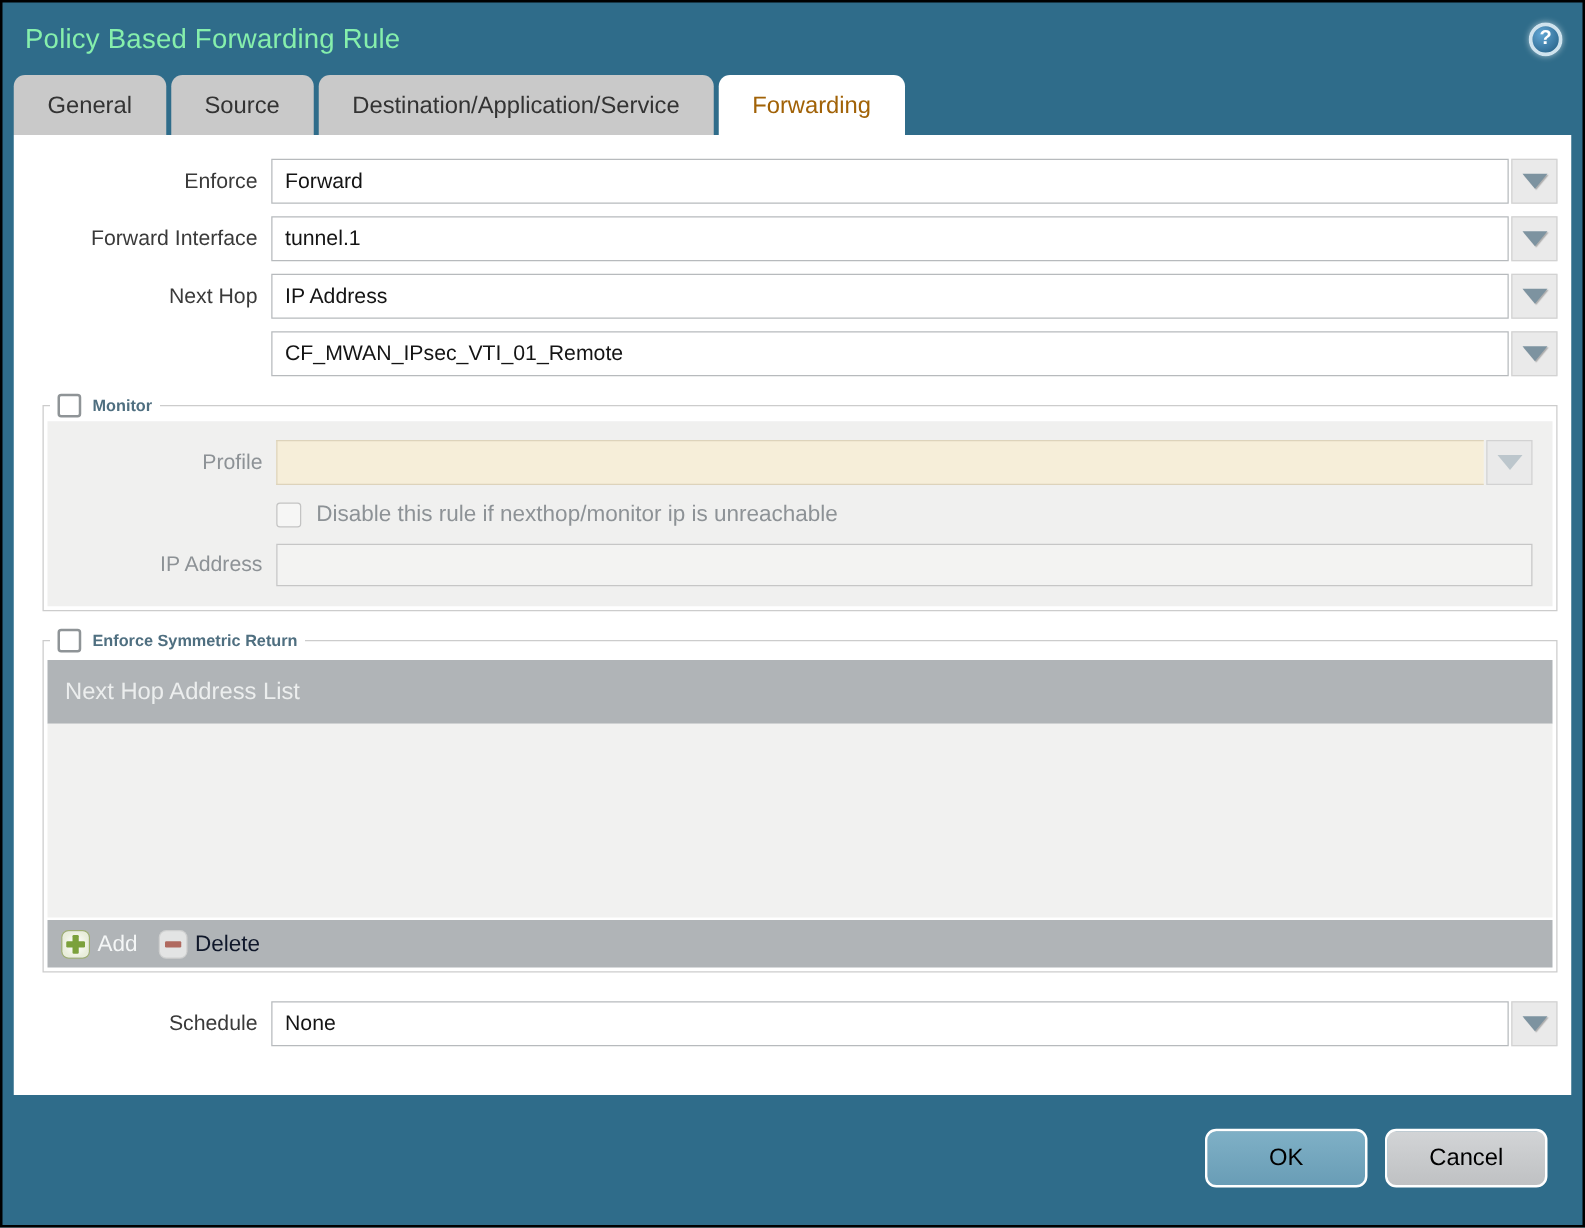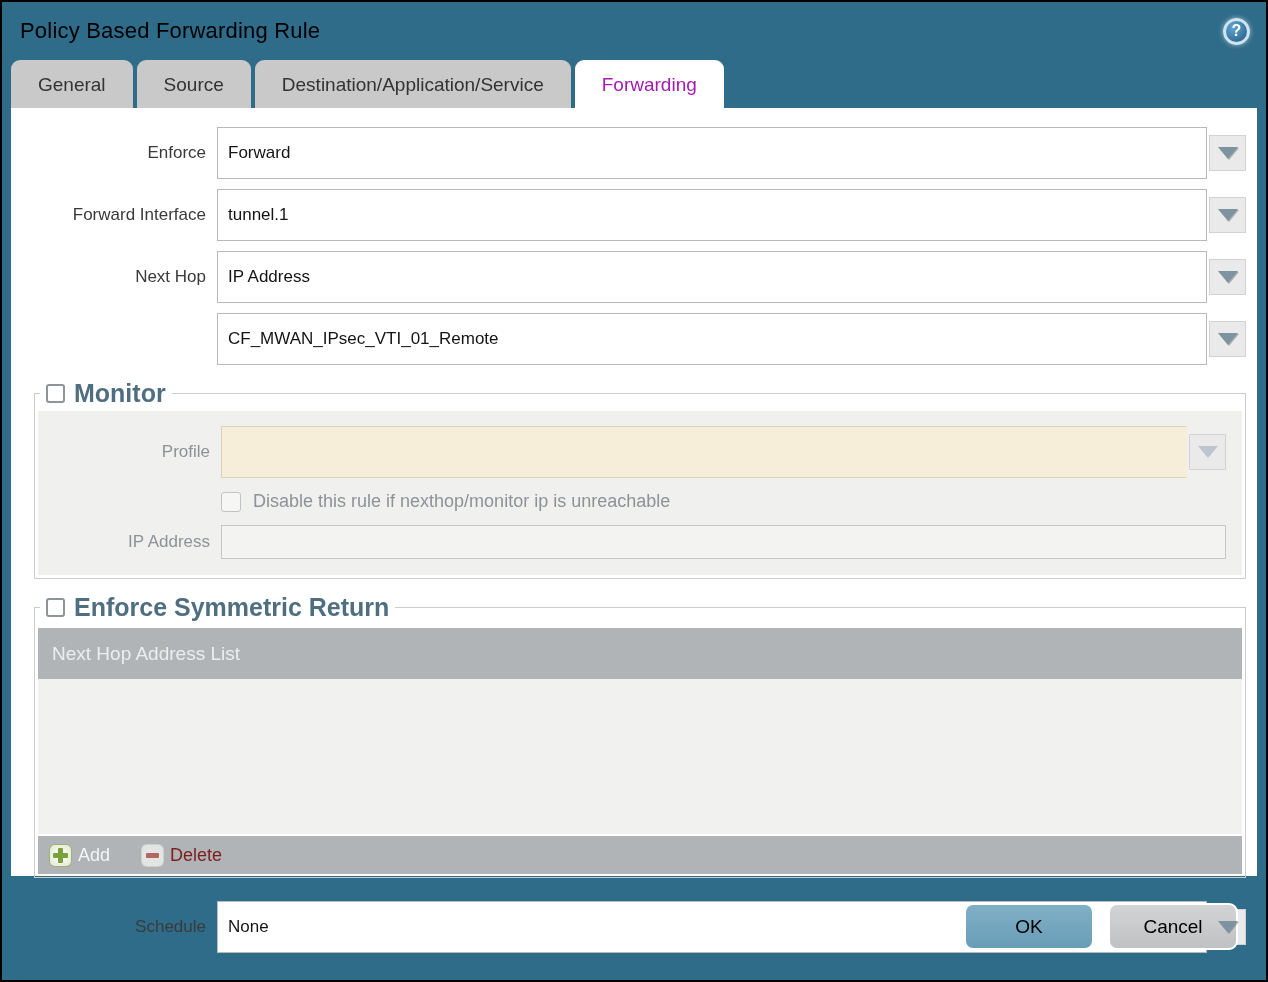--- a/index.html
+++ b/index.html
@@ -4,69 +4,69 @@
 <style>
   html,body{margin:0;padding:0;background:#444;}
   .frame{
     width:1268px;height:982px;box-sizing:border-box;
     border:2px solid #000;background:#2f6c8a;
     font-family:"Liberation Sans",sans-serif;
     position:relative;overflow:hidden;
   }
   
   .titlebar{height:58px;display:flex;align-items:center;padding:0 16px 0 18px;}
-  .title{color:#000000;font-size:22px;font-weight:400;letter-spacing:.2px;}
+  .title{color:#86efac;font-size:22px;font-weight:400;letter-spacing:.2px;}
   .help{
     margin-left:auto;width:27px;height:27px;border-radius:50%;
     background:radial-gradient(circle at 35% 30%,#62a6d4,#1f5a80);
     border:3px solid #cfe3ee;box-shadow:0 0 5px rgba(255,255,255,.55);
     color:#fff;font-weight:bold;font-size:16px;
     display:flex;align-items:center;justify-content:center;box-sizing:border-box;
     cursor:pointer;
   }
   
   .tabs{display:flex;gap:4px;padding-left:9px;height:48px;}
   .tab{
     background:#c9c9c9;color:#333;font-size:19px;
     border-radius:9px 9px 0 0;padding:0 27px;line-height:50px;
     white-space:nowrap;cursor:pointer;
   }
-  .tab.active{background:#fff;color:#a21caf;}
+  .tab.active{background:#fff;color:#a16207;}
   
   .content{
     background:#fff;margin:0 9px;height:768px;box-sizing:border-box;
     padding:19px 11px 0 23px;
   }
   .row{display:flex;align-items:center;margin-bottom:10px;}
   .row .lbl{
     width:183px;text-align:right;padding-right:11px;box-sizing:border-box;
     font-size:17px;color:#3a3a3a;flex:none;
   }
   .field{
-    flex:1;height:52px;box-sizing:border-box;border:1px solid #b7babd;
+    flex:1;height:36px;box-sizing:border-box;border:1px solid #b7babd;
     display:flex;align-items:center;padding:0 10px;font-size:17px;color:#141414;
     background:#fff;
   }
   .dd{
     width:37px;height:36px;box-sizing:border-box;margin-left:2px;flex:none;
     background:#eaeaea;border:1px solid #d2d2d2;
     display:flex;align-items:center;justify-content:center;cursor:pointer;
   }
   .dd .arrow{
     width:0;height:0;border-left:10px solid transparent;border-right:10px solid transparent;
     border-top:12px solid #7d93a0;filter:drop-shadow(1px 1px 0 rgba(0,0,0,.25));
   }
   .dd.disabled .arrow{border-top-color:#bcc6cc;filter:none;}
   
   fieldset{
     border:1px solid #ccc;margin:14px 0 0 0;padding:0 3px 3px 3px;
   }
   fieldset legend{
     display:flex;align-items:center;gap:9px;padding:0 6px;margin-left:2px;
-    color:#4f6f80;font-weight:bold;font-size:25px;
+    color:#4f6f80;font-weight:bold;font-size:13px;
   }
   .cb{
     width:19px;height:19px;box-sizing:border-box;border:2px solid #8f9497;
     border-radius:3px;background:#fff;cursor:pointer;flex:none;
   }
   .graybox{background:#f0f0ef;padding:15px 16px 16px 0;margin-top:3px;}
   .graybox .lbl{color:#8d9296;}
   .field.cream{background:#f6eed9;border:1px solid #ddd3bb;border-right:none;}
   .field.dim{background:#f3f3f2;border:1px solid #c6c6c6;height:34px;}
   .cbrow{display:flex;align-items:center;margin:13px 0 13px 183px;gap:12px;}
@@ -74,26 +74,26 @@
   .cbrow .cbl{font-size:18px;color:#8d9296;}
   
   .nhtable{margin-top:6px;}
   .nh-head{
     height:51px;background:#b0b4b7;display:flex;align-items:center;
     padding-left:14px;font-size:19px;color:#eceeee;
   }
   .nh-body{height:155px;background:#f1f1f0;}
   .nh-foot{
     height:38px;background:#b0b4b7;display:flex;align-items:center;
-    padding-left:12px;gap:32px;margin-top:2px;
+    padding-left:12px;gap:18px;margin-top:2px;
   }
   .tool{display:flex;align-items:center;gap:7px;cursor:pointer;}
   .tool .txt{font-size:18px;}
   .tool.add .txt{color:#f4f6f6;}
-  .tool.del .txt{color:#7f1d1d;}
+  .tool.del .txt{color:#0f172a;}
   .icon-sq{
     width:21px;height:21px;border-radius:5px;box-sizing:border-box;
     display:flex;align-items:center;justify-content:center;flex:none;
   }
   .icon-sq.add{background:radial-gradient(circle,#ffffff 10%,#e9eedb 70%);box-shadow:0 0 0 1px #9fb071;position:relative;}
   .icon-sq.add::before,.icon-sq.add::after{content:"";position:absolute;background:#7ba13c;}
   .icon-sq.add::before{width:15px;height:5px;border-radius:1px;}
   .icon-sq.add::after{width:5px;height:15px;border-radius:1px;}
   .icon-sq.del{background:#e3e4e4;box-shadow:0 0 0 1px #cfd0d0;position:relative;}
   .icon-sq.del::before{content:"";position:absolute;width:13px;height:5px;border-radius:1px;background:#b0695f;}

